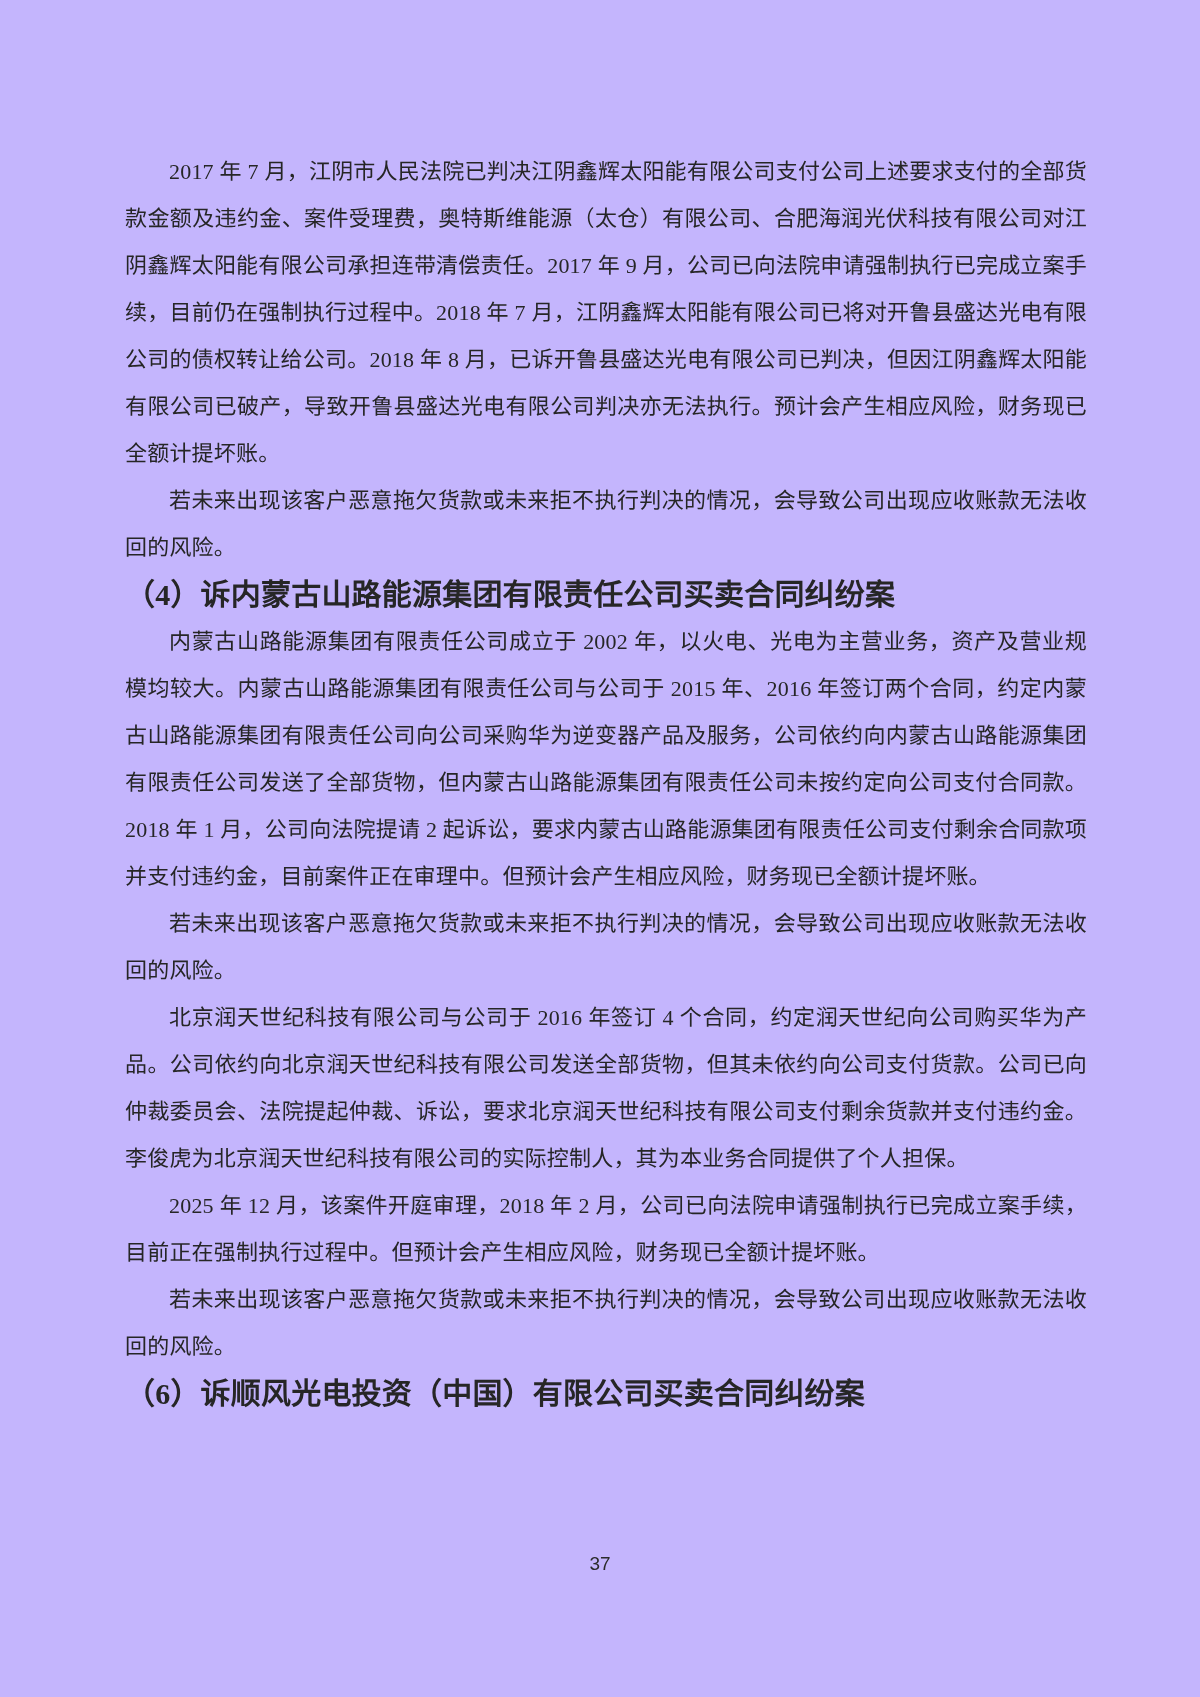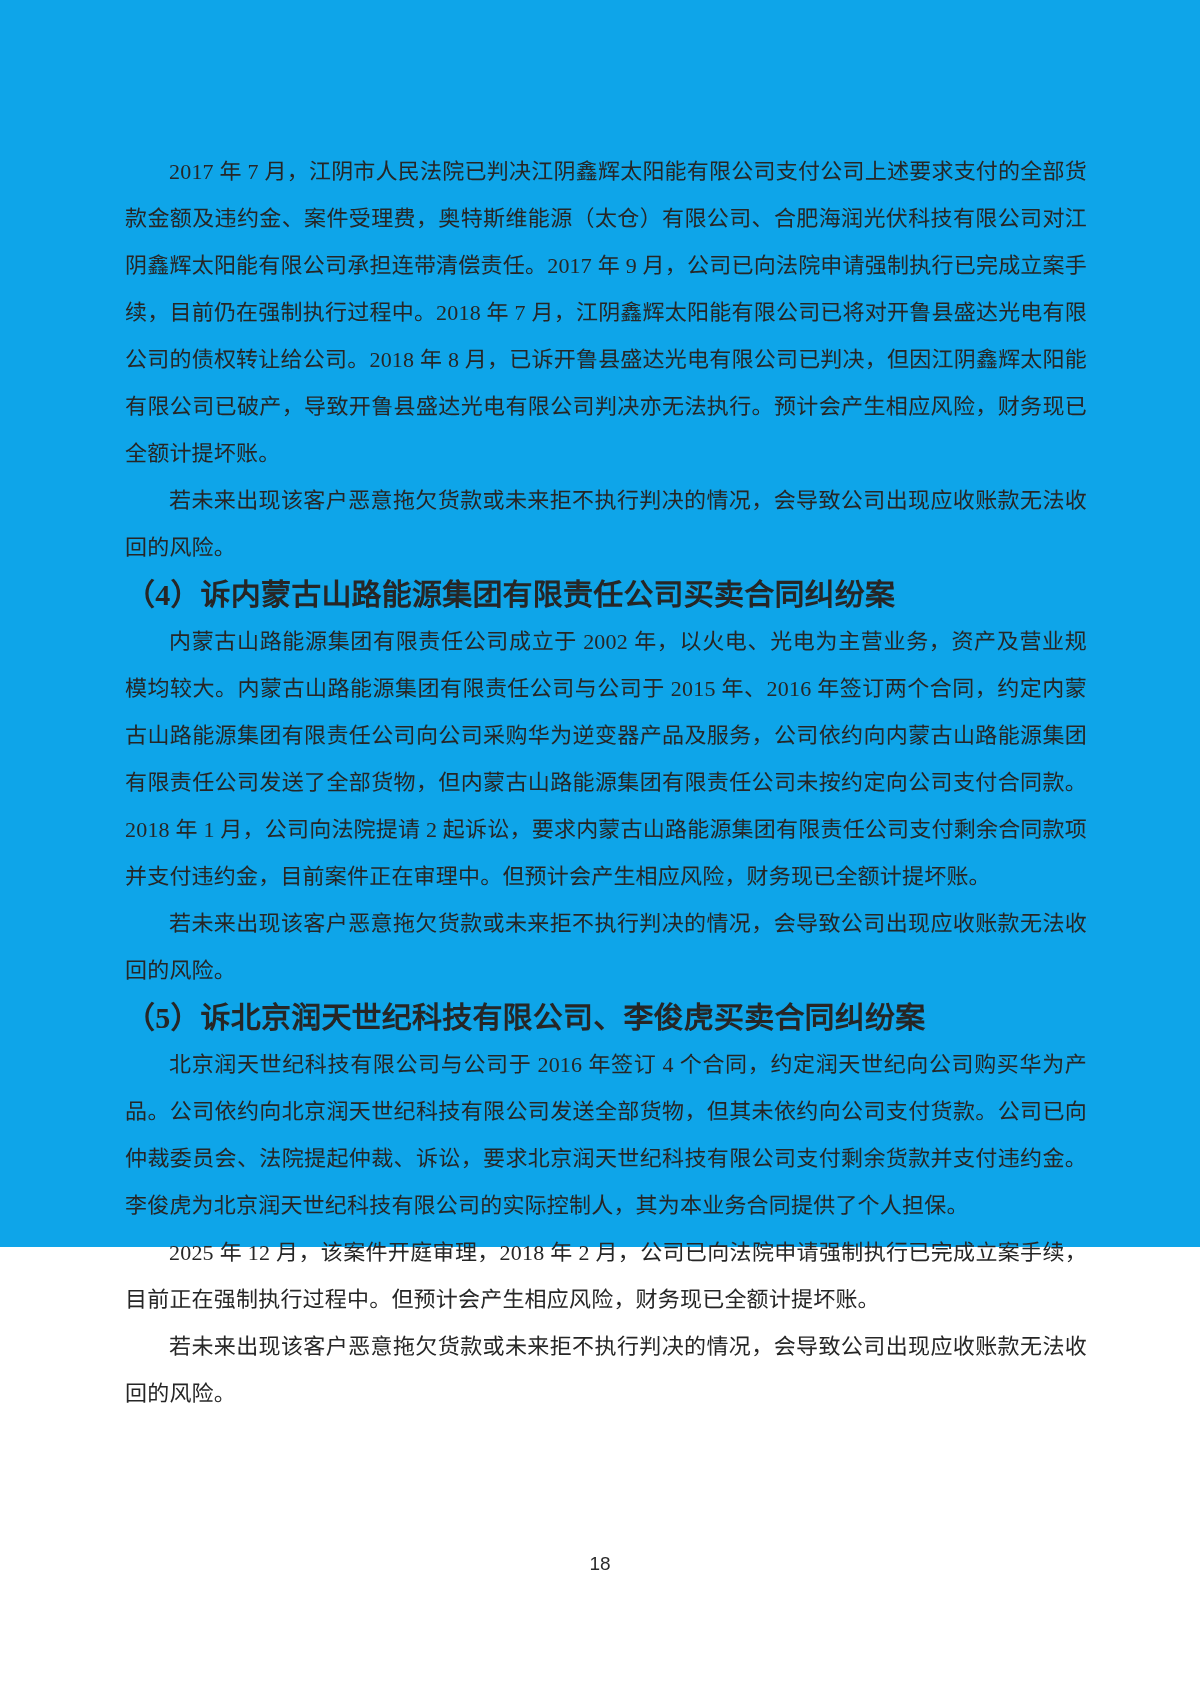--- a/index.html
+++ b/index.html
@@ -12,22 +12,22 @@
     height: 1697px;
     position: relative;
     font-family: "Liberation Serif", "DejaVu Serif", serif;
     color: #262626;
     overflow: hidden;
   }
   .page {
     position: absolute;
     left: 0; top: 0;
     width: 1200px;
-    height: 1247px;
-    background: #0ea5e9;
+    height: 1697px;
+    background: #c4b5fd;
   }
   .content {
     position: absolute;
     left: 125px;
     top: 148px;
     width: 962px;
   }
   .para {
     margin: 0;
     font-size: 22px;
@@ -62,19 +62,19 @@
 </head>
 <body>
 
 <div class="page">
   <div class="content">
     <p class="para">2017 年 7 月，江阴市人民法院已判决江阴鑫辉太阳能有限公司支付公司上述要求支付的全部货款金额及违约金、案件受理费，奥特斯维能源（太仓）有限公司、合肥海润光伏科技有限公司对江阴鑫辉太阳能有限公司承担连带清偿责任。2017 年 9 月，公司已向法院申请强制执行已完成立案手续，目前仍在强制执行过程中。2018 年 7 月，江阴鑫辉太阳能有限公司已将对开鲁县盛达光电有限公司的债权转让给公司。2018 年 8 月，已诉开鲁县盛达光电有限公司已判决，但因江阴鑫辉太阳能有限公司已破产，导致开鲁县盛达光电有限公司判决亦无法执行。预计会产生相应风险，财务现已全额计提坏账。</p>
     <p class="para">若未来出现该客户恶意拖欠货款或未来拒不执行判决的情况，会导致公司出现应收账款无法收回的风险。</p>
     <p class="heading">（4）诉内蒙古山路能源集团有限责任公司买卖合同纠纷案</p>
     <p class="para">内蒙古山路能源集团有限责任公司成立于 2002 年，以火电、光电为主营业务，资产及营业规模均较大。内蒙古山路能源集团有限责任公司与公司于 2015 年、2016 年签订两个合同，约定内蒙古山路能源集团有限责任公司向公司采购华为逆变器产品及服务，公司依约向内蒙古山路能源集团有限责任公司发送了全部货物，但内蒙古山路能源集团有限责任公司未按约定向公司支付合同款。2018 年 1 月，公司向法院提请 2 起诉讼，要求内蒙古山路能源集团有限责任公司支付剩余合同款项并支付违约金，目前案件正在审理中。但预计会产生相应风险，财务现已全额计提坏账。</p>
     <p class="para">若未来出现该客户恶意拖欠货款或未来拒不执行判决的情况，会导致公司出现应收账款无法收回的风险。</p>
-    <p class="heading">（5）诉北京润天世纪科技有限公司、李俊虎买卖合同纠纷案</p>
     <p class="para">北京润天世纪科技有限公司与公司于 2016 年签订 4 个合同，约定润天世纪向公司购买华为产品。公司依约向北京润天世纪科技有限公司发送全部货物，但其未依约向公司支付货款。公司已向仲裁委员会、法院提起仲裁、诉讼，要求北京润天世纪科技有限公司支付剩余货款并支付违约金。李俊虎为北京润天世纪科技有限公司的实际控制人，其为本业务合同提供了个人担保。</p>
     <p class="para">2025 年 12 月，该案件开庭审理，2018 年 2 月，公司已向法院申请强制执行已完成立案手续，目前正在强制执行过程中。但预计会产生相应风险，财务现已全额计提坏账。</p>
     <p class="para">若未来出现该客户恶意拖欠货款或未来拒不执行判决的情况，会导致公司出现应收账款无法收回的风险。</p>
+    <p class="heading">（6）诉顺风光电投资（中国）有限公司买卖合同纠纷案</p>
   </div>
-  <div class="page-number">18</div>
+  <div class="page-number">37</div>
 </div>
 
 </body></html>

